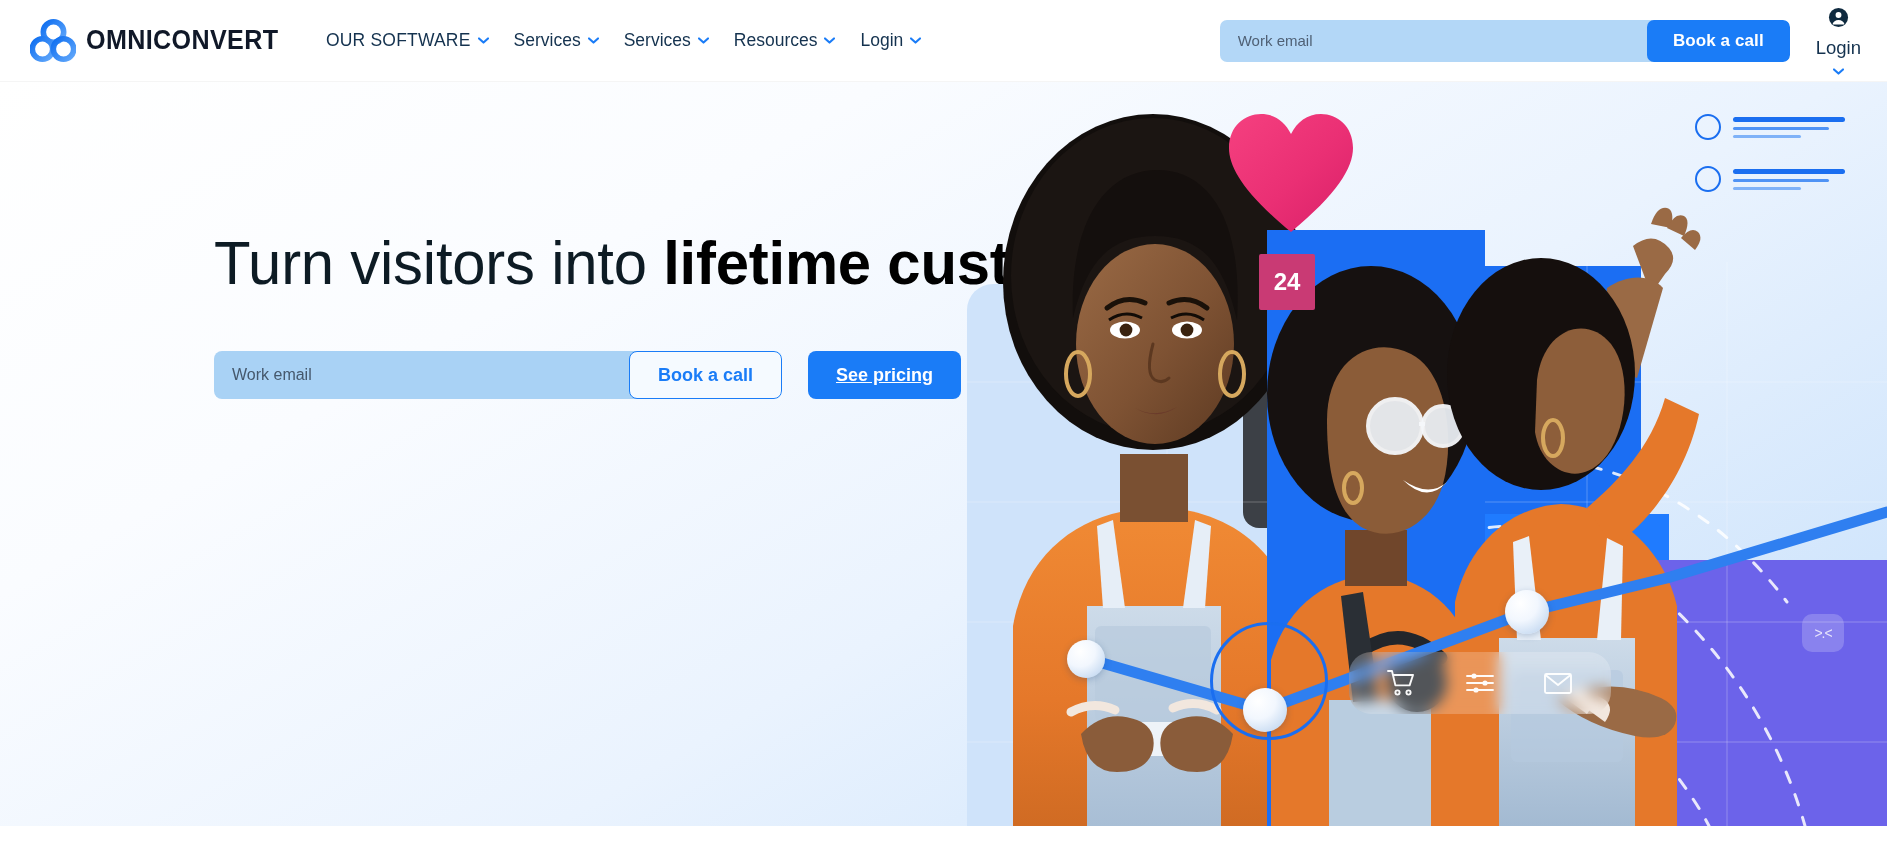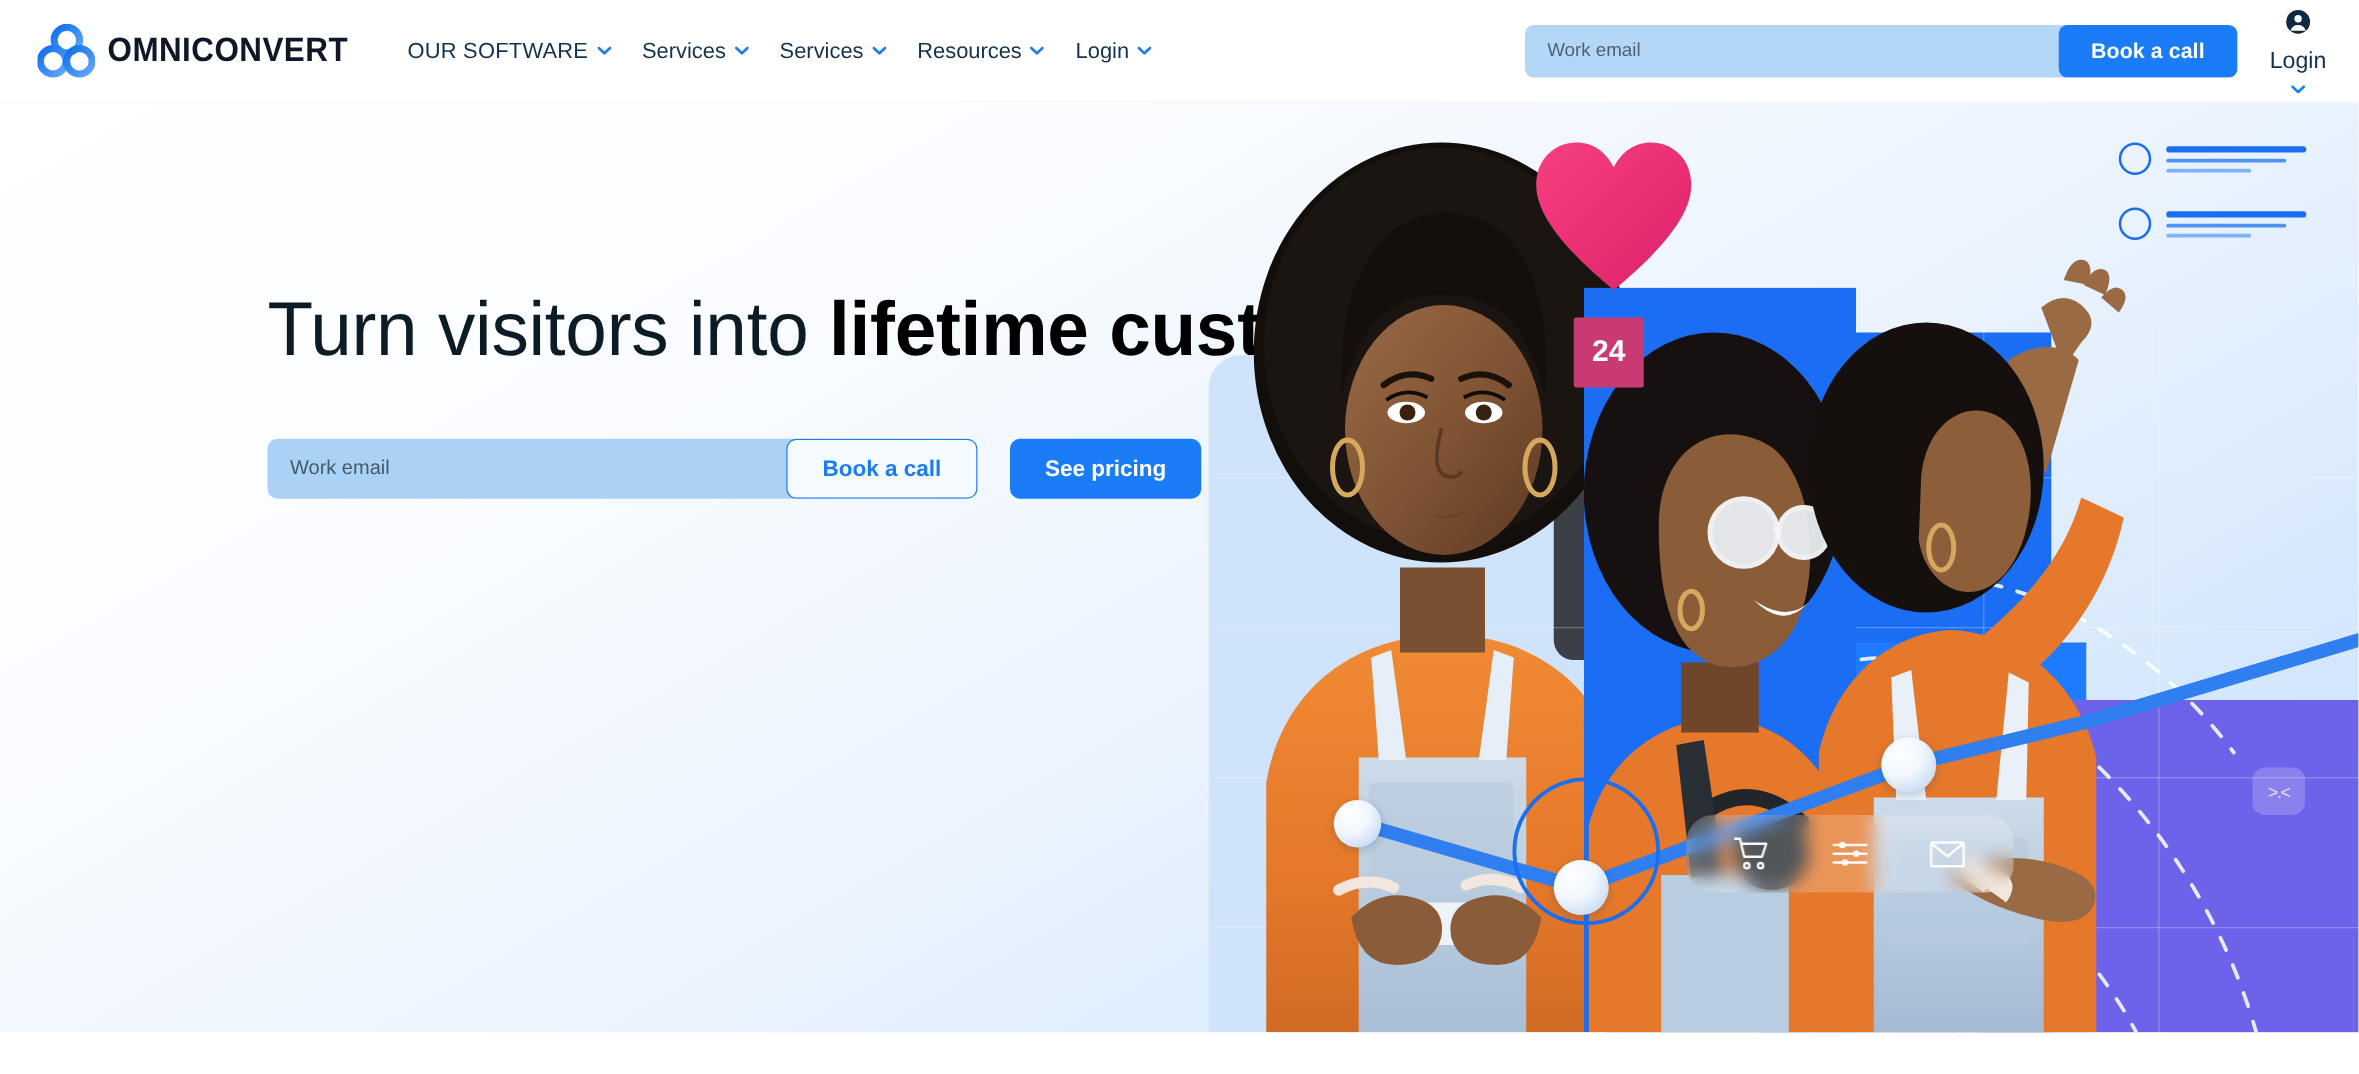--- a/index.html
+++ b/index.html
@@ -110,21 +110,21 @@
     color: #1a7cf7; cursor: pointer;
     font-family: "Liberation Sans Narrow", "Liberation Sans", sans-serif;
     font-weight: 700; font-size: 18px; white-space: nowrap;
     display:flex; align-items:center; justify-content:center;
   }
   .cta-primary {
     margin-left: 26px; height: 48px; padding: 2px 28px;
     background: #1a7cf7; color: #fff; border: 0; border-radius: 8px;
     cursor: pointer;
     font-family: "Liberation Sans Narrow", "Liberation Sans", sans-serif;
-    font-weight: 700; font-size: 18px; white-space: nowrap;
+    font-weight: 700; font-size: 18px; white-space: nowrap; text-decoration: underline;
   }
 
   
   .art { position: absolute; right: 0; top: 0; width: 920px; height: 744px; }
 
   .panel-lightblue {
     position: absolute; left: 0px; top: 202px;
     width: 300px; height: 542px; background: #cfe3fa;
     border-radius: 26px 0 0 0;
   }

